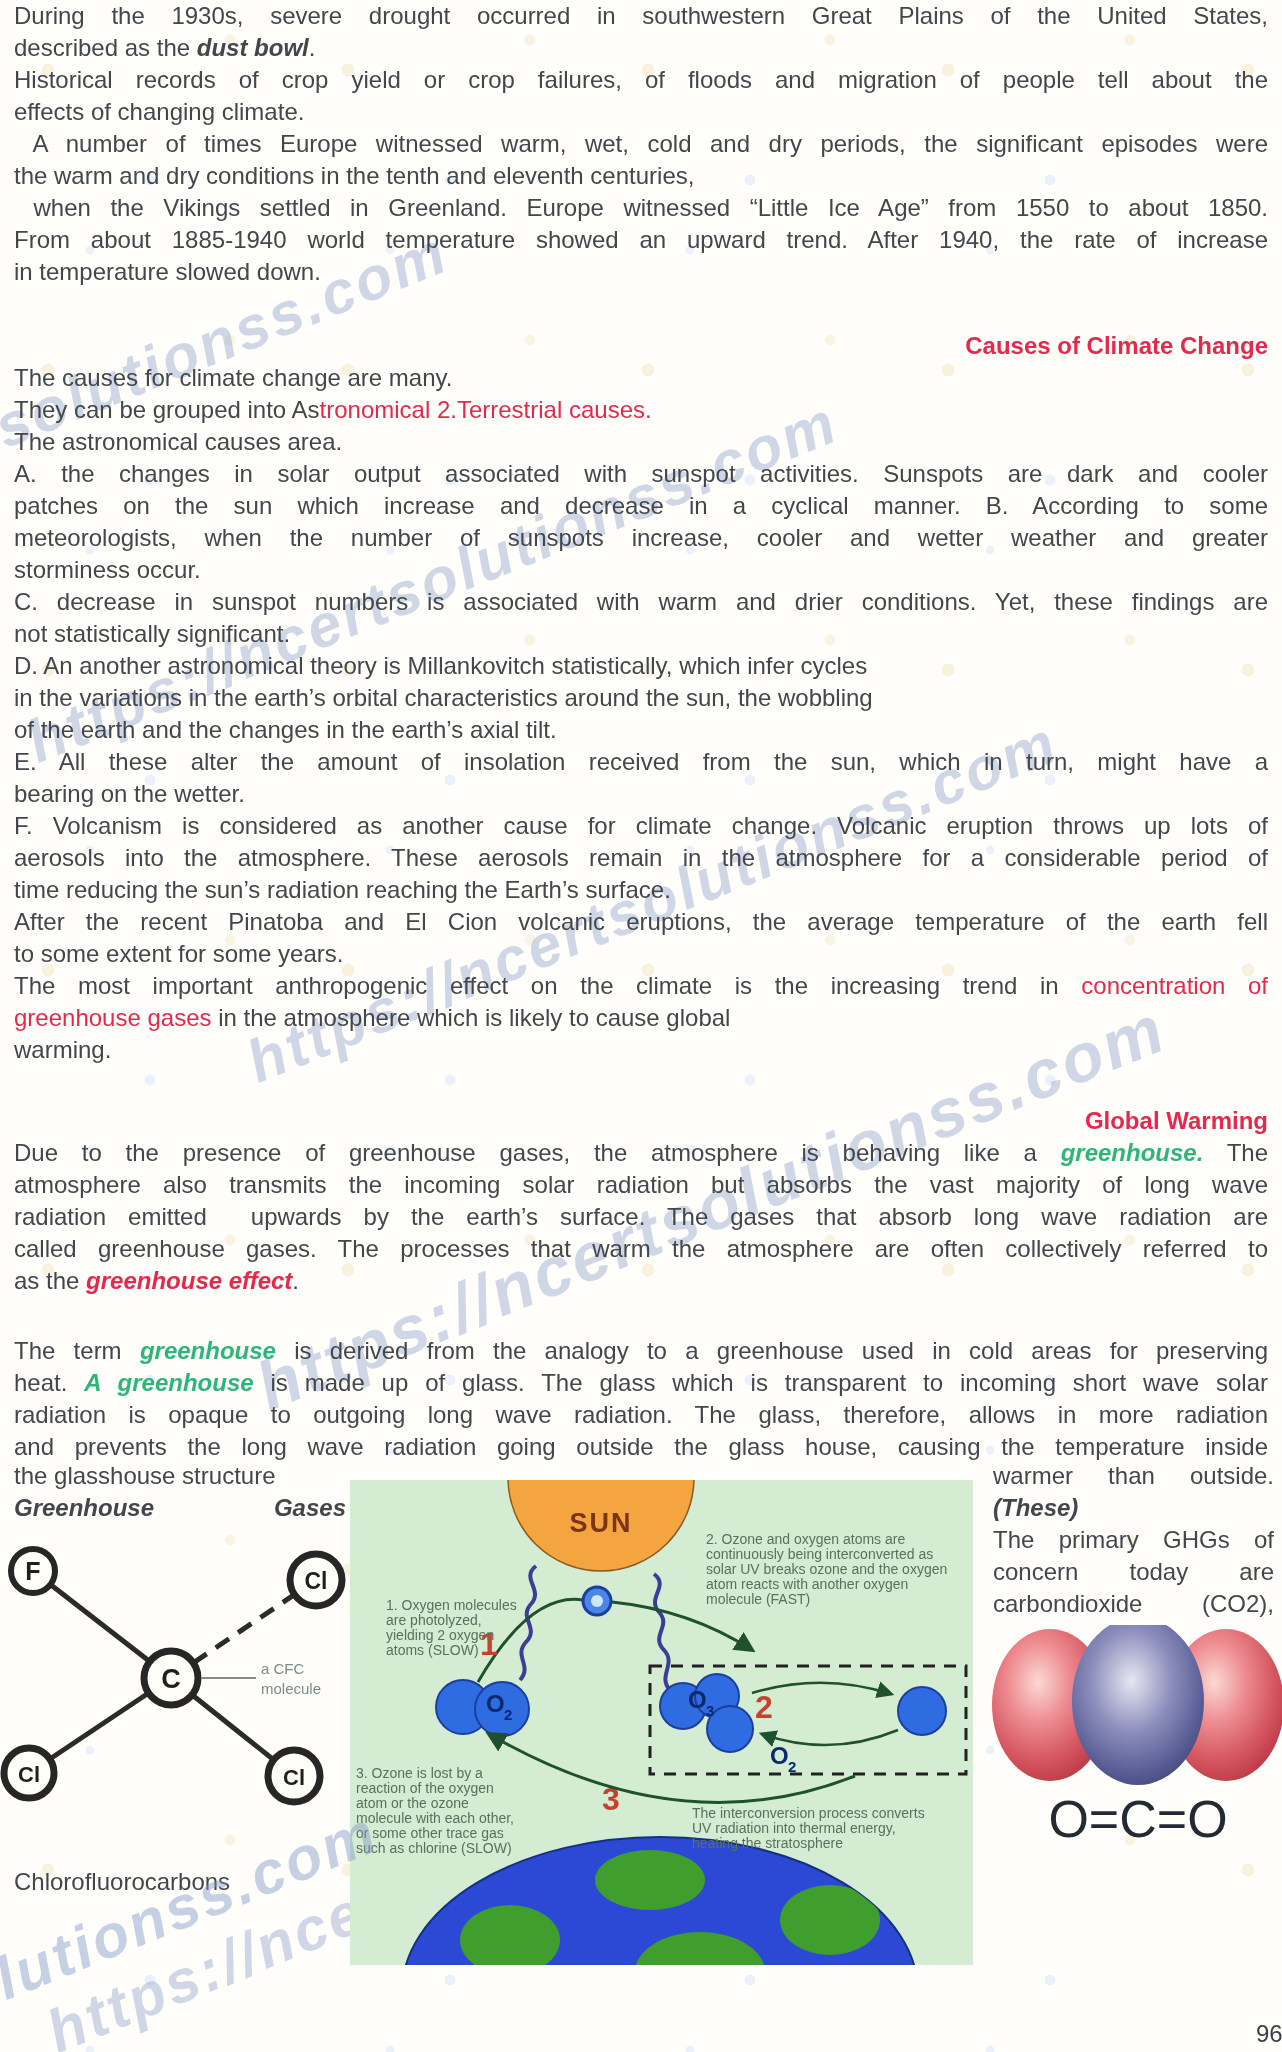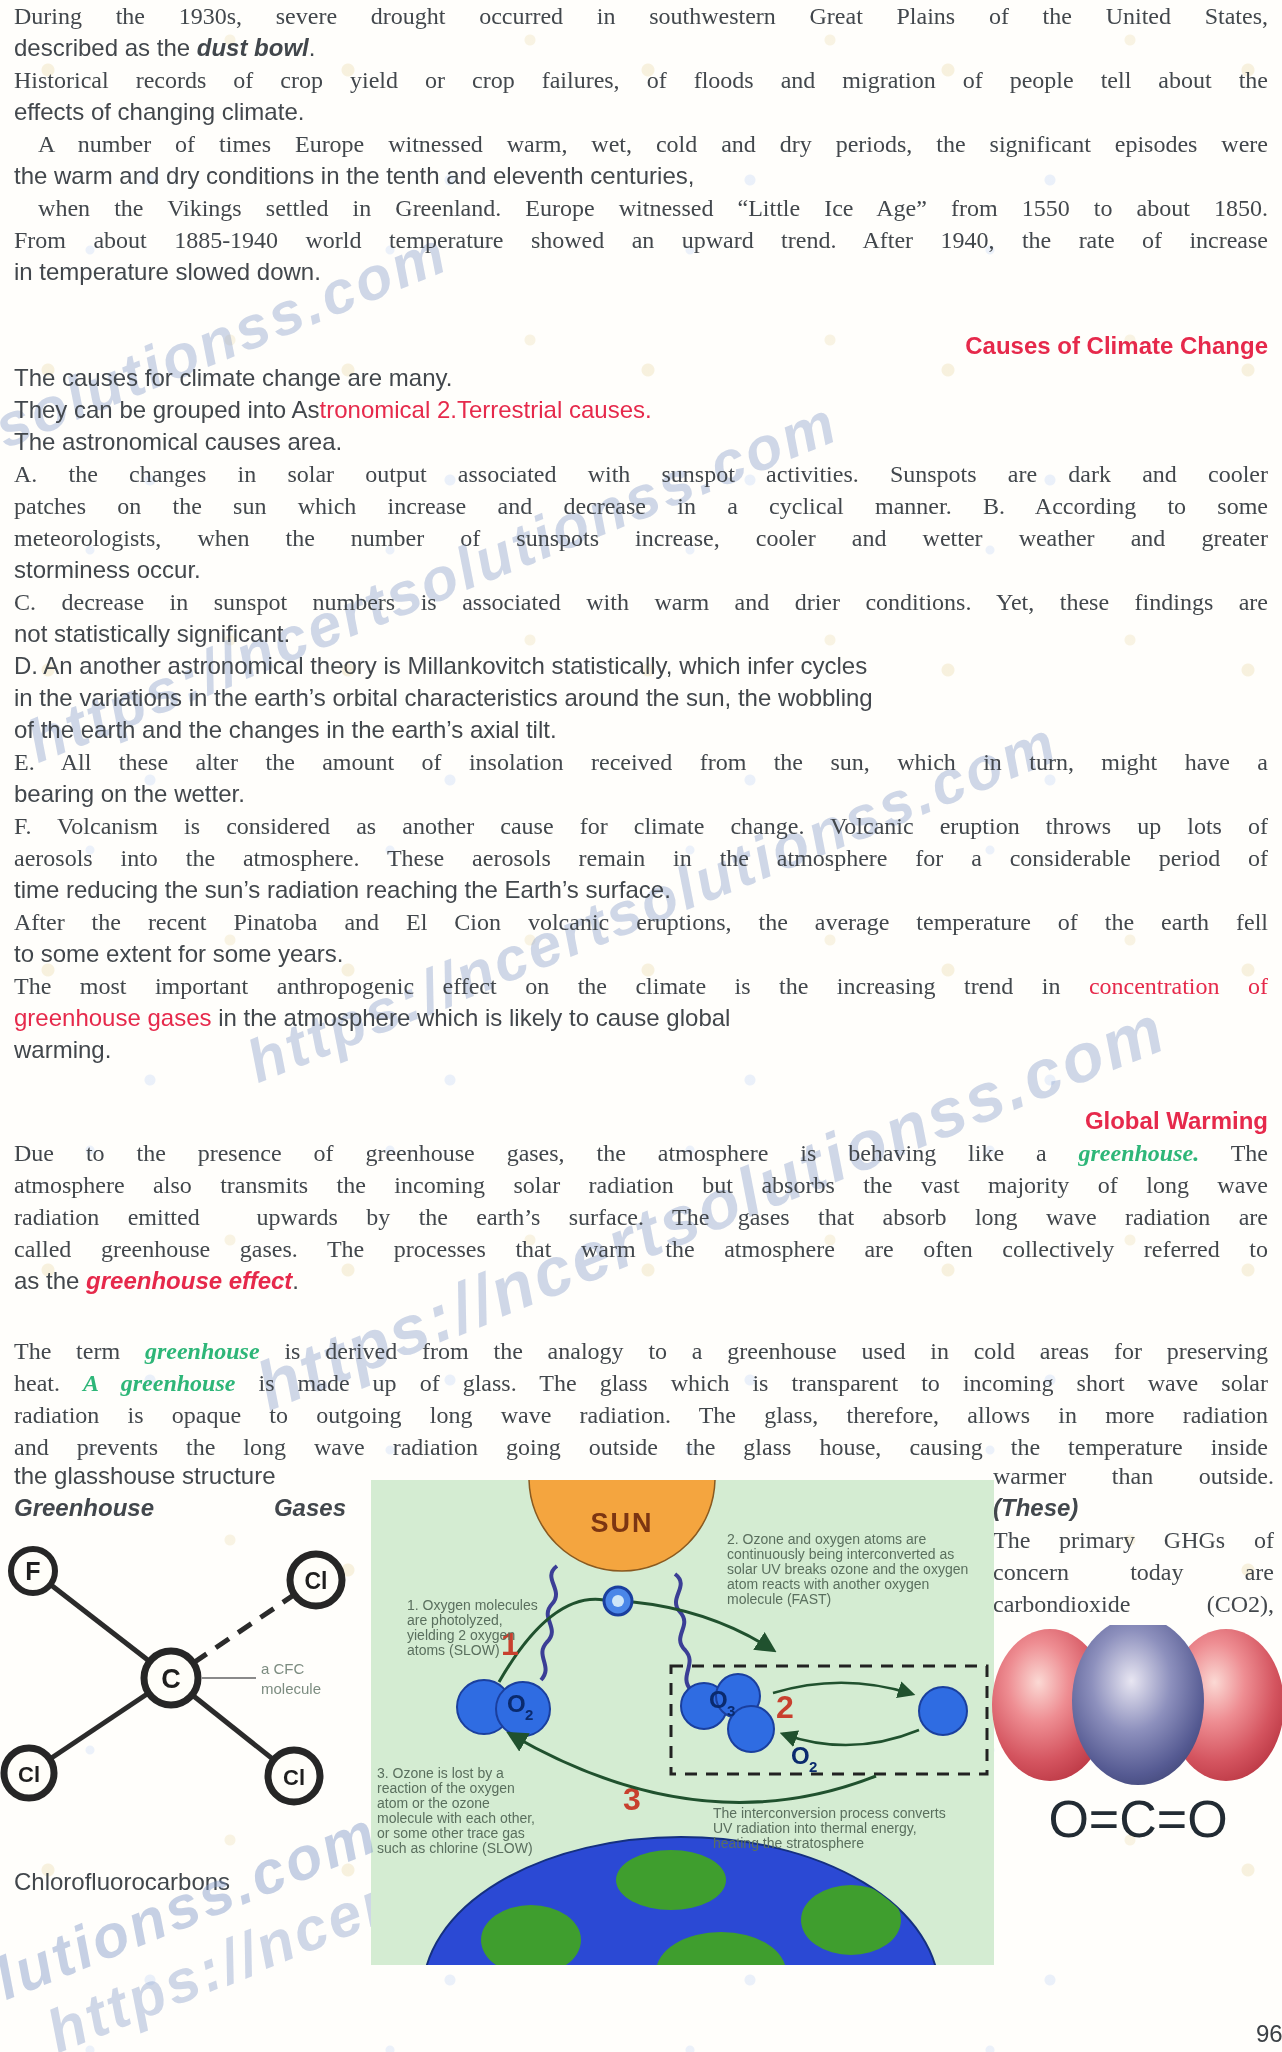--- a/index.html
+++ b/index.html
@@ -9,21 +9,21 @@
     background-image:
       radial-gradient(circle 6px at 48px 70px, rgba(238,226,186,.45) 0 6px, transparent 7px),
       radial-gradient(circle 5px at 150px 180px, rgba(206,222,246,.42) 0 5px, transparent 6px),
       radial-gradient(circle 5px at 230px 40px, rgba(238,226,186,.38) 0 5px, transparent 6px),
       radial-gradient(circle 4px at 90px 250px, rgba(206,222,246,.40) 0 4px, transparent 5px);
     background-size:300px 300px;
     font-family:"Liberation Sans",sans-serif;
   }
   .textcol{position:absolute;left:14px;top:0;width:1254px;z-index:1;}
   .ln{font-size:24px;line-height:32px;color:#42474c;}
-  .jl{text-align:justify;text-align-last:justify;font-family:Liberation Serif, serif;}
+  .jl{text-align:justify;text-align-last:justify;}
   .heading{font-size:24px;line-height:32px;font-weight:bold;color:#e6294b;text-align:right;}
   .seg-p{}
   .seg-r{color:#e6294b;}
   .seg-bi{font-weight:bold;font-style:italic;}
   .seg-rbi{color:#e6294b;font-weight:bold;font-style:italic;}
   .seg-gbi{color:#2eb678;font-weight:bold;font-style:italic;}
   .abs{position:absolute;z-index:1;}
   .gg{display:flex;justify-content:space-between;}
   .rcol-line{font-size:24px;line-height:32px;color:#42474c;}
   .wm{
@@ -141,21 +141,21 @@
       <text x="316" y="49" text-anchor="middle" font-size="23" font-weight="bold" fill="#1f1f1f">Cl</text>
       <text x="171" y="148" text-anchor="middle" font-size="27" font-weight="bold" fill="#1f1f1f">C</text>
       <text x="29" y="242" text-anchor="middle" font-size="22" font-weight="bold" fill="#1f1f1f">Cl</text>
       <text x="294" y="245" text-anchor="middle" font-size="22" font-weight="bold" fill="#1f1f1f">Cl</text>
       <line x1="202" y1="138" x2="256" y2="138" stroke="#8a8a8a" stroke-width="2"></line>
       <text x="261" y="134" font-size="15" fill="#7c8c80">a CFC</text>
       <text x="261" y="154" font-size="15" fill="#7c8c80">molecule</text>
     </svg>
   </div>
 
-  <div class="fig" style="left:350px;top:1480px;width:623px;height:485px;margin-left:21px;">
+  <div class="fig" style="left:350px;top:1480px;width:623px;height:485px;">
     <svg width="623" height="485" viewBox="0 0 623 485">
       <defs>
         <marker id="ah" viewBox="0 0 10 10" refX="8" refY="5" markerWidth="7" markerHeight="7" orient="auto">
           <path d="M0,0 L10,5 L0,10 z" fill="#20512e"></path>
         </marker>
         <clipPath id="earthclip">
             <ellipse cx="310" cy="512" rx="258" ry="155"></ellipse>
           </clipPath>
       </defs>
       <rect x="0" y="0" width="623" height="485" fill="#d4ecd2"></rect>

